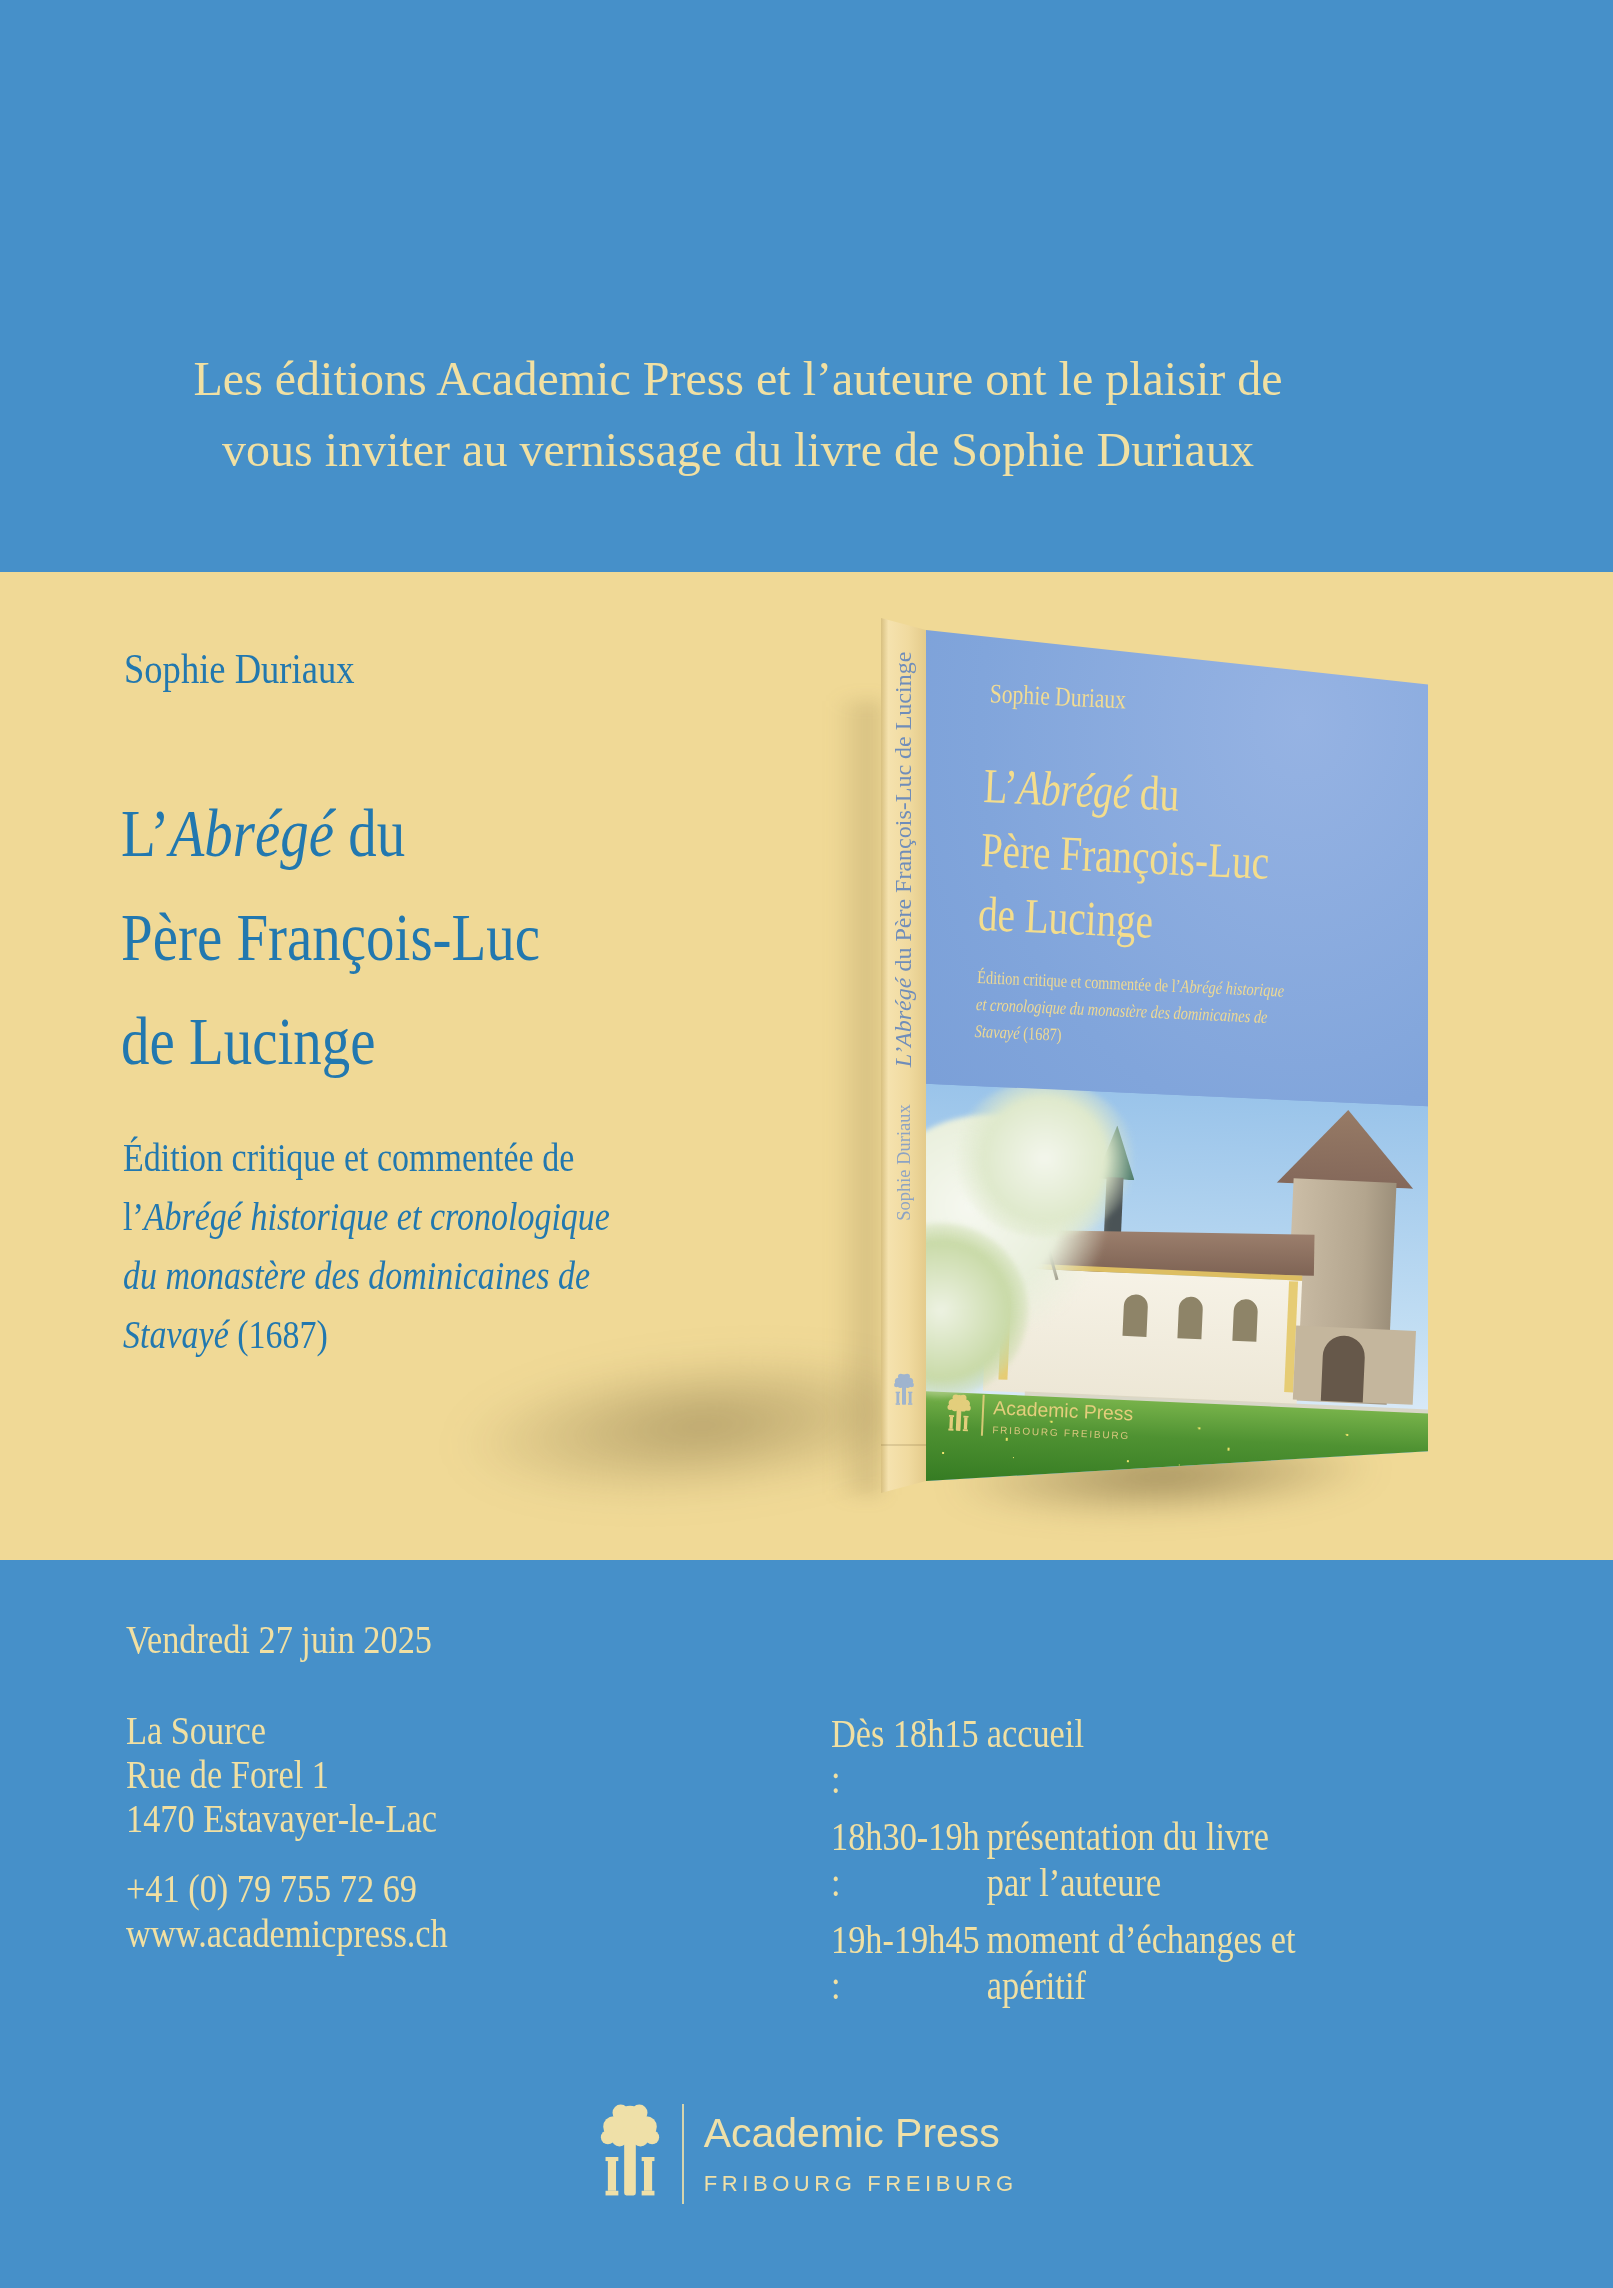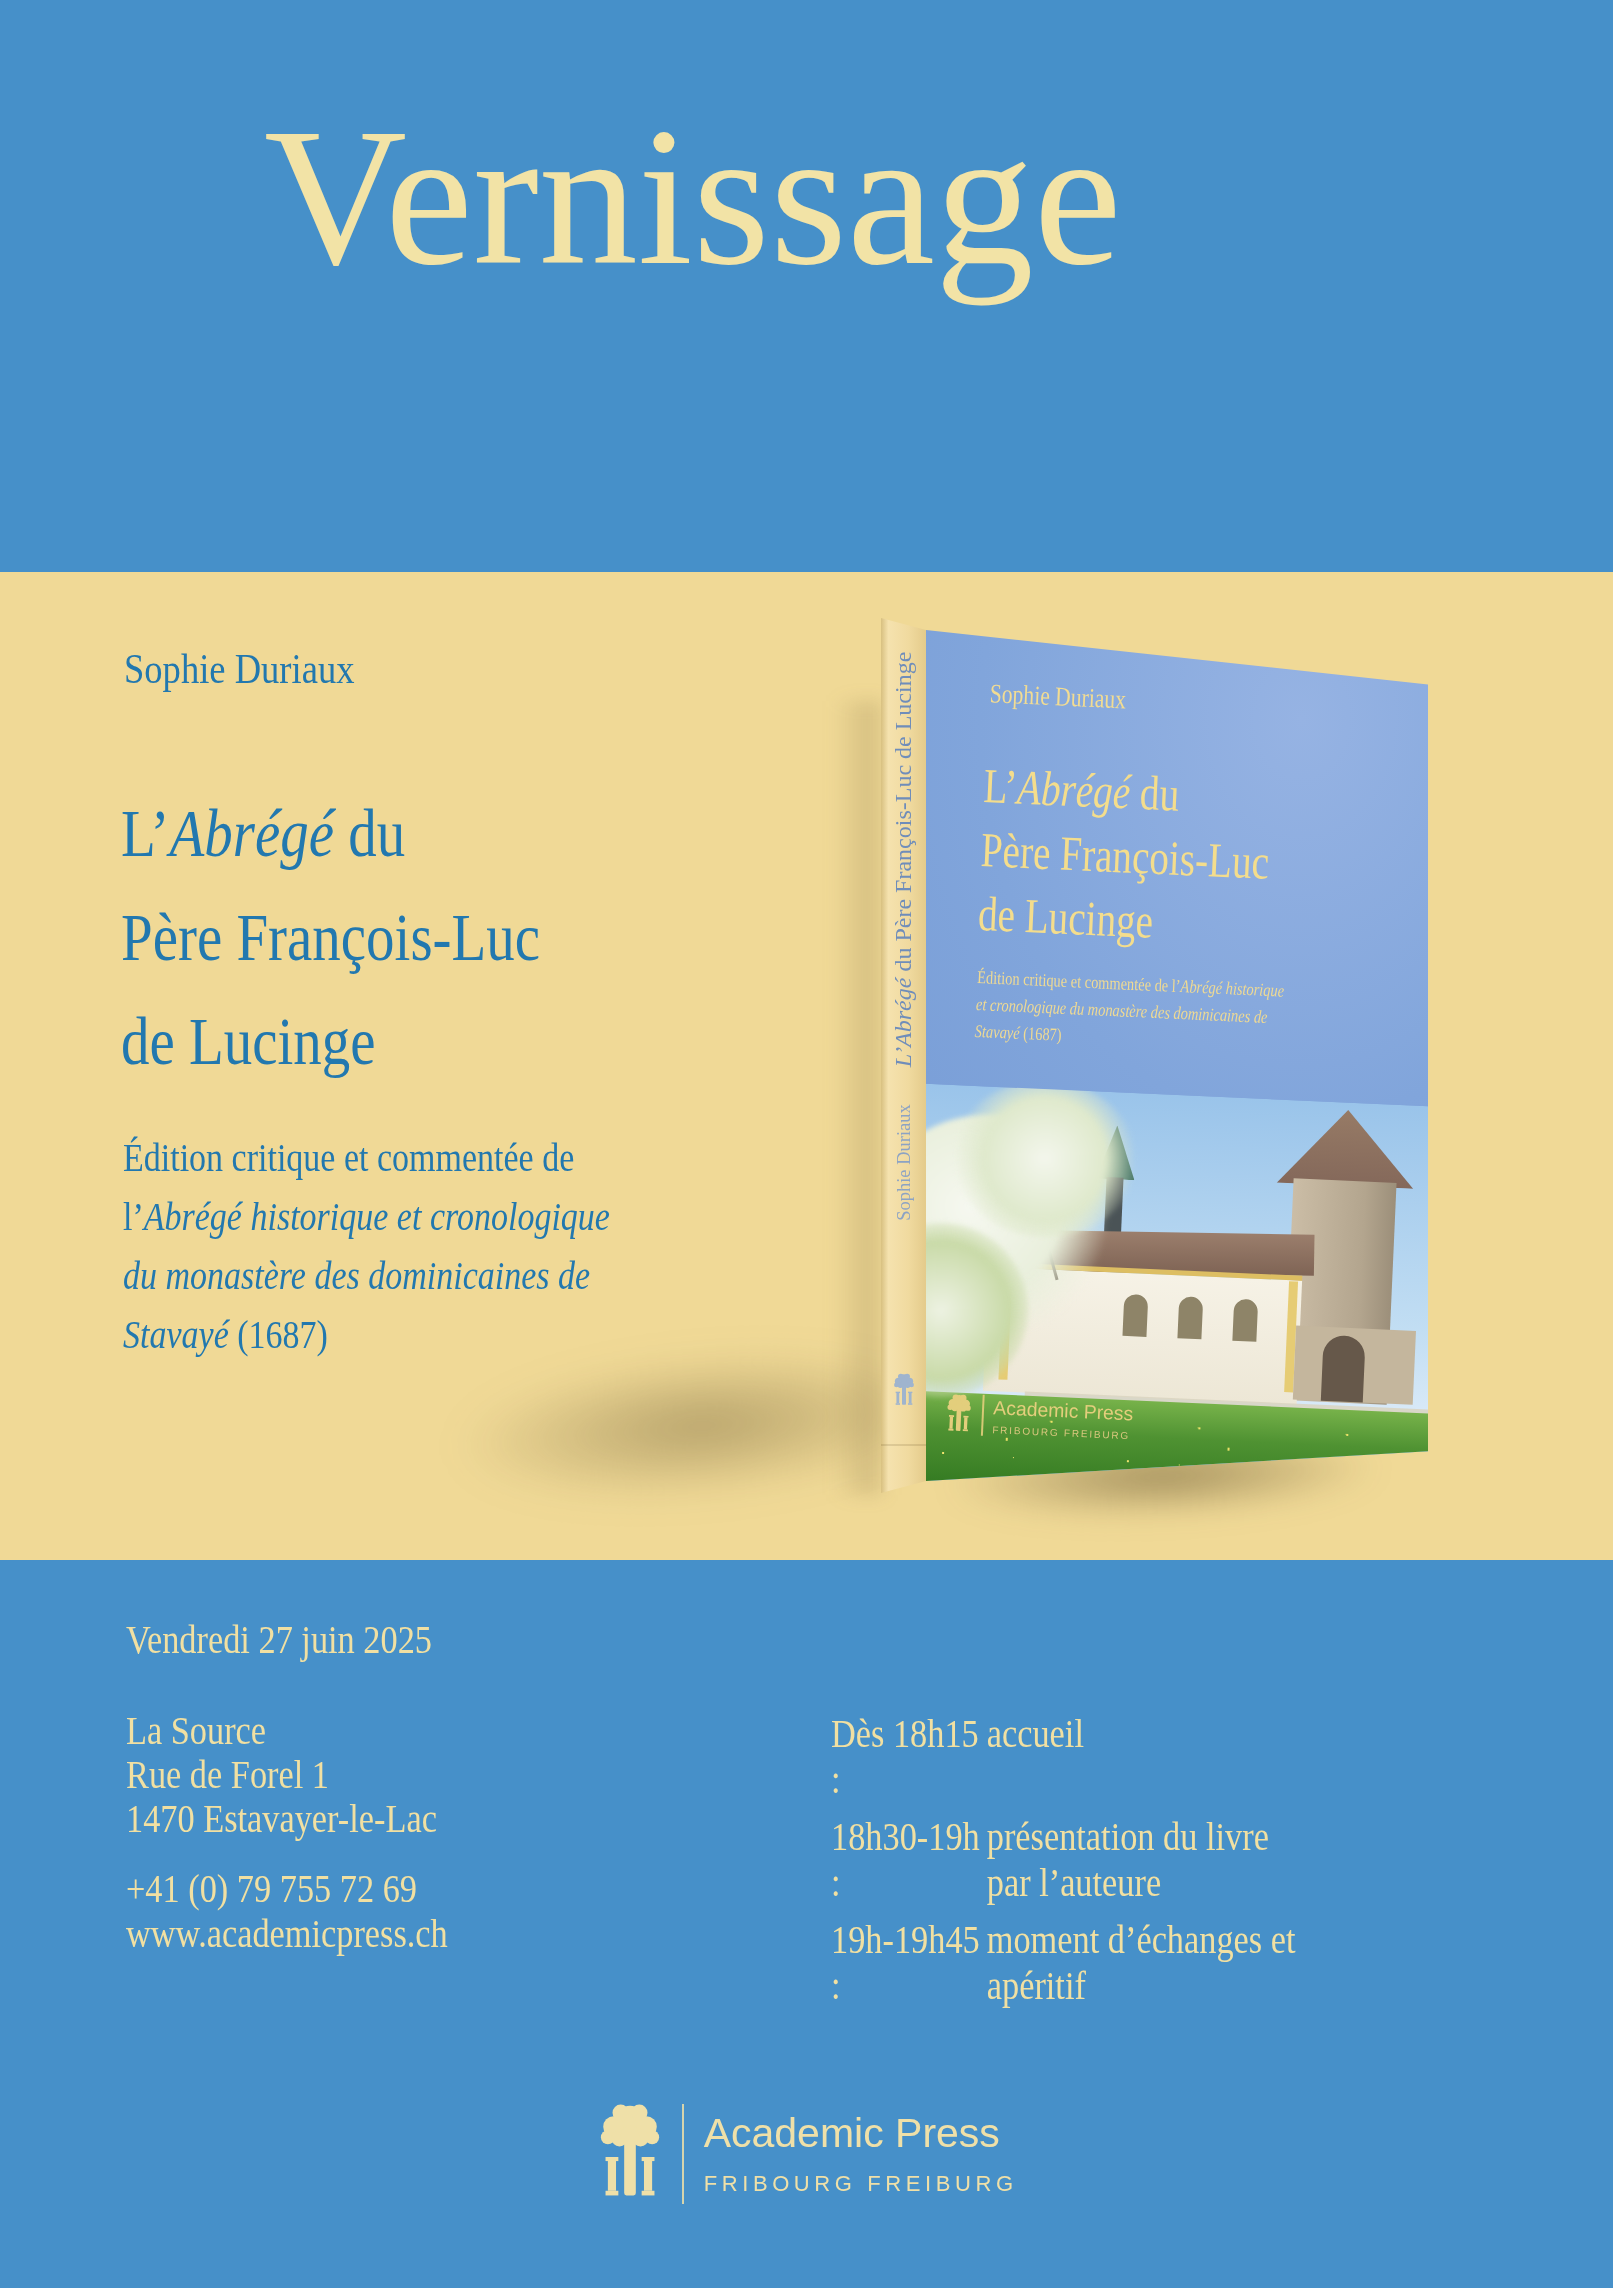--- a/index.html
+++ b/index.html
@@ -129,21 +129,24 @@
         <rect x="9" y="76" width="11" height="4"></rect>
       <rect x="42" y="50" width="7" height="26"></rect>
         <rect x="40" y="47" width="11" height="3.5"></rect>
         <rect x="40" y="76" width="11" height="4"></rect>
     </g>
   </symbol>
 </svg>
 
 <div class="poster">
 
-  <div class="abs main-title">Vernissage</div>
+  <div class="abs intro">
+    <span>Les éditions Academic Press et l’auteure ont le plaisir de</span><br>
+    <span>vous inviter au vernissage du livre de Sophie Duriaux</span>
+  </div>
 
   <div class="abs band-cream"></div>
 
   <div class="abs author n85">Sophie Duriaux</div>
 
   <div class="abs big-title n85">
     <span><span>L’</span><span class="it">Abrégé</span><span> du</span></span><br>
     <span>Père François-Luc</span><br>
     <span>de Lucinge</span>
   </div>

